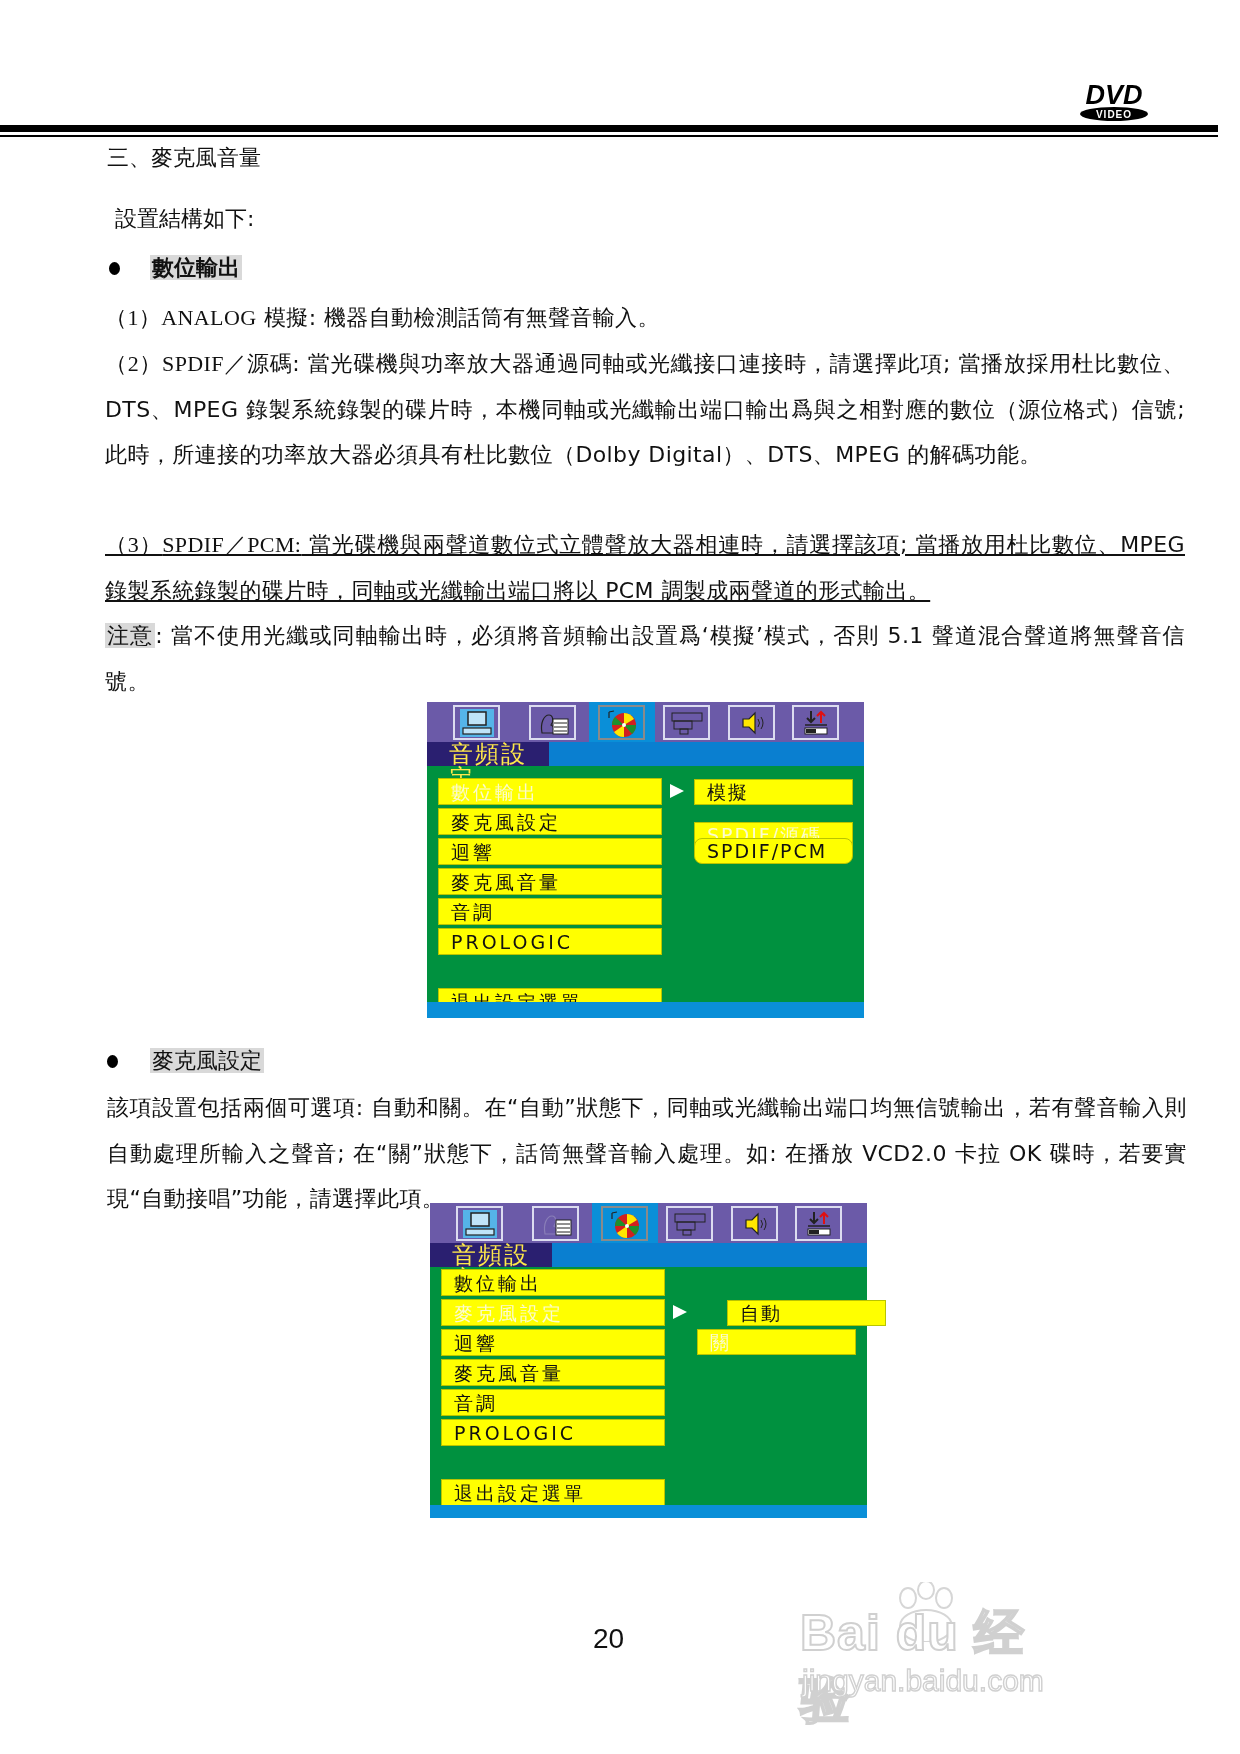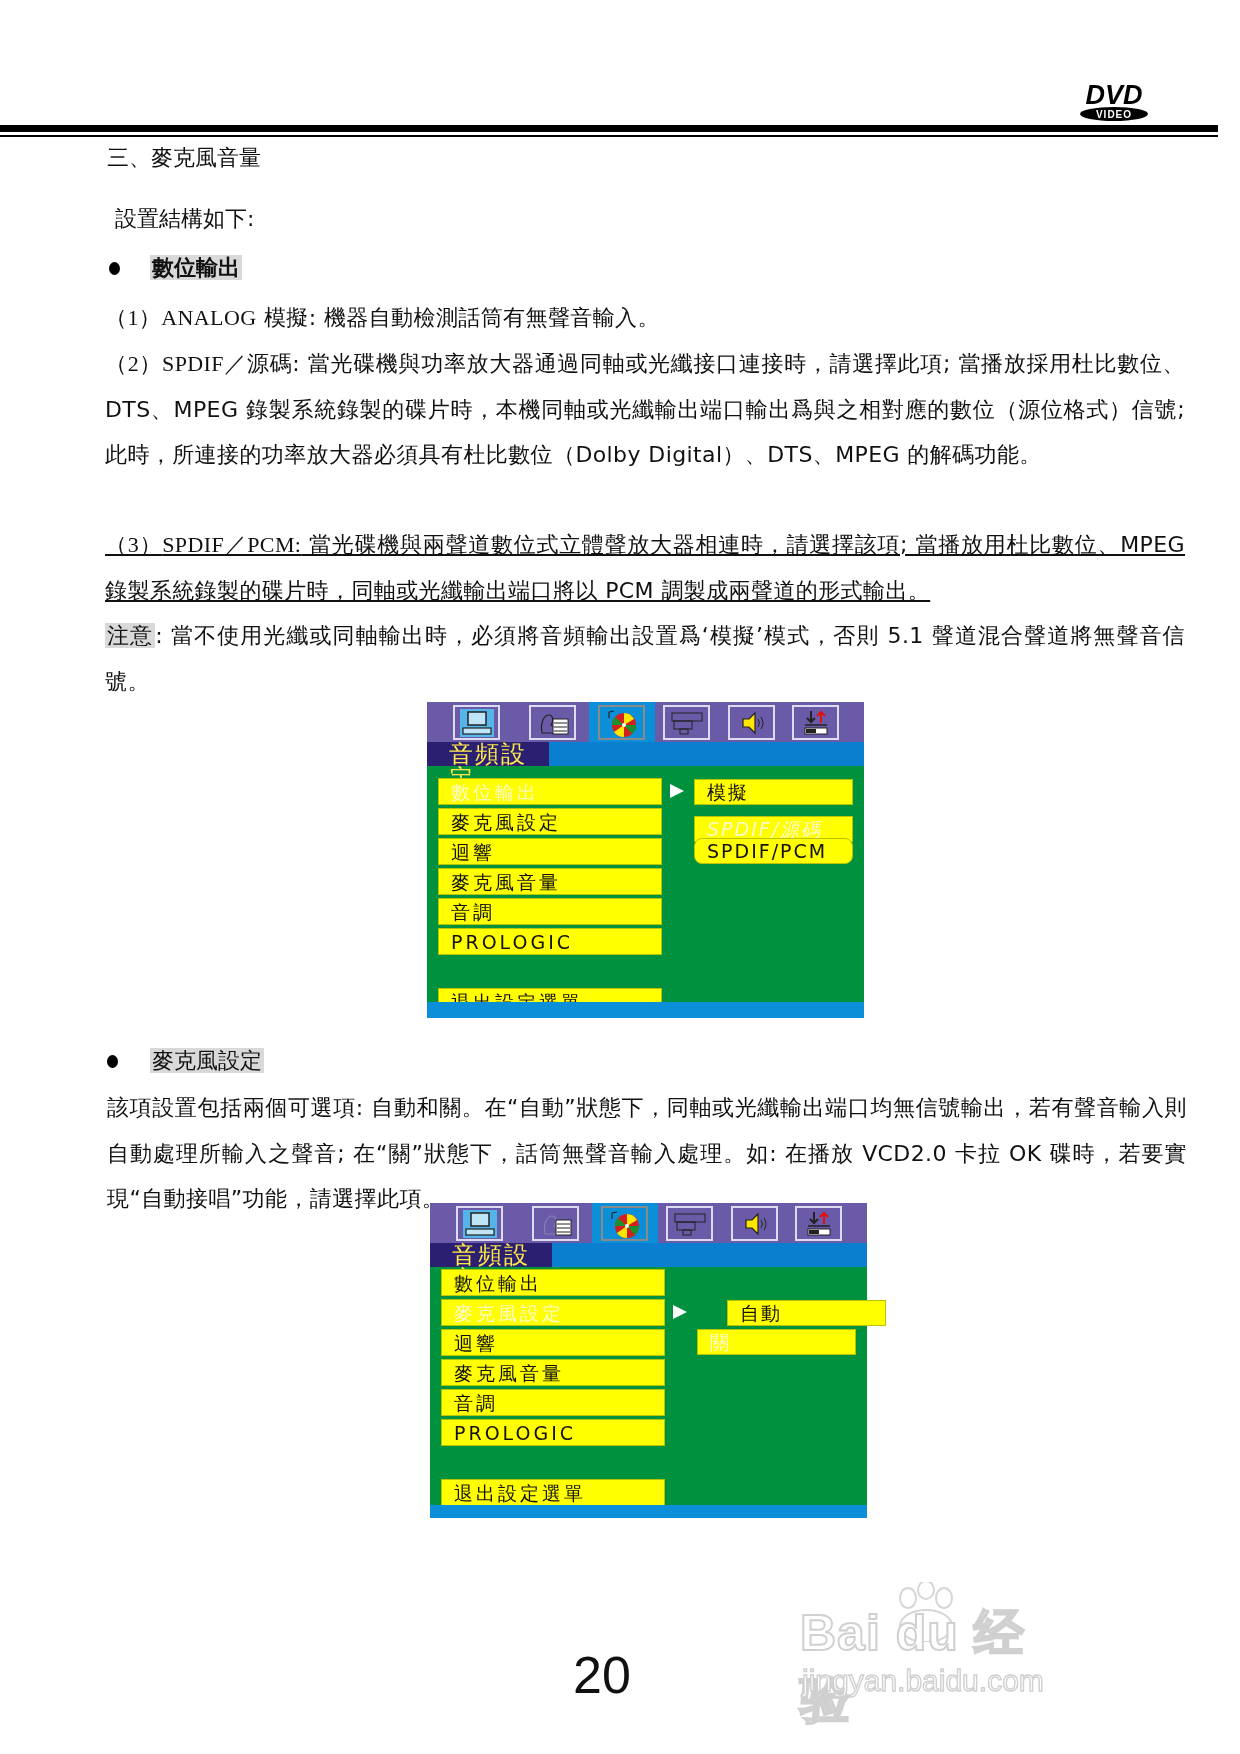--- a/index.html
+++ b/index.html
@@ -32,21 +32,21 @@
                padding-left:12px; letter-spacing:3px; color:#111; }
   .osd .item.sel { color:#fbfbd0; }
   .osd .sub { position:absolute; left:267px; width:159px; height:26px; background:#ffff00;
               border:1px solid #b9c400; box-sizing:border-box; font-size:19px; line-height:25px;
               padding-left:12px; letter-spacing:2px; color:#111; }
   .osd .sub.sel { color:#fbfbd0; }
   .osd .arrow { position:absolute; left:243px; width:0; height:0; border-top:7px solid transparent;
                 border-bottom:7px solid transparent; border-left:14px solid #ffffff; }
   .osd .footer { position:absolute; left:0; top:300px; width:437px; height:16px; background:#0a8fd8; }
 
-  .pagenum { position:absolute; left:573px; top:1623px; font-family:"Liberation Sans",sans-serif; font-size:52px;margin-top:22px; }
+  .pagenum { position:absolute; left:593px; top:1623px; font-family:"Liberation Sans",sans-serif; font-size:28px; }
   .watermark { position:absolute; left:800px; top:1582px; width:260px; height:140px; color:#e4e4e4; }
   .watermark .brand { position:absolute; left:0; top:18px; font-family:"Liberation Sans",sans-serif; font-size:50px;
                       font-weight:bold; color:#ffffff; -webkit-text-stroke:2px #d0d0d0; letter-spacing:1px; }
   .watermark .url { position:absolute; left:2px; top:82px; font-family:Liberation Sans, sans-serif; font-size:30px;
                     color:#ffffff; -webkit-text-stroke:1.4px #d0d0d0; }
 </style>
 </head>
 <body>
 
 <div class="logo">
@@ -140,21 +140,21 @@
   <div class="item sel" style="top:76px;">數位輸出</div>
   <div class="item" style="top:106px;">麥克風設定</div>
   <div class="item" style="top:136px;">迴響</div>
   <div class="item" style="top:166px;">麥克風音量</div>
   <div class="item" style="top:196px;">音調</div>
   <div class="item" style="top:226px;">PROLOGIC</div>
   <div class="item" style="top:286px;">退出設定選單</div>
 
   <div class="arrow" style="top:82px;"></div>
   <div class="sub" style="top:77px;">模擬</div>
-  <div class="sub sel" style="top:114px;font-style:italic;">SPDIF/源碼</div>
+  <div class="sub sel" style="top:120px;">SPDIF/源碼</div>
   <div class="sub" style="top:136px;border-radius:8px;">SPDIF/PCM</div>
 
   <div class="footer"></div>
 </div>
 
 <div class="bullet" style="left:107px; top:1055px;"></div>
 <div class="line" style="left:150px; top:1047px;">
   <span class="hl">麥克風設定</span>
 </div>
 <div class="para" style="top:1085px; left:107px;">該項設置包括兩個可選項: 自動和關。在“自動”狀態下，同軸或光纖輸出端口均無信號輸出，若有聲音輸入則自動處理所輸入之聲音; 在“關”狀態下，話筒無聲音輸入處理。如: 在播放 VCD2.0 卡拉 OK 碟時，若要實現“自動接唱”功能，請選擇此項。</div>

